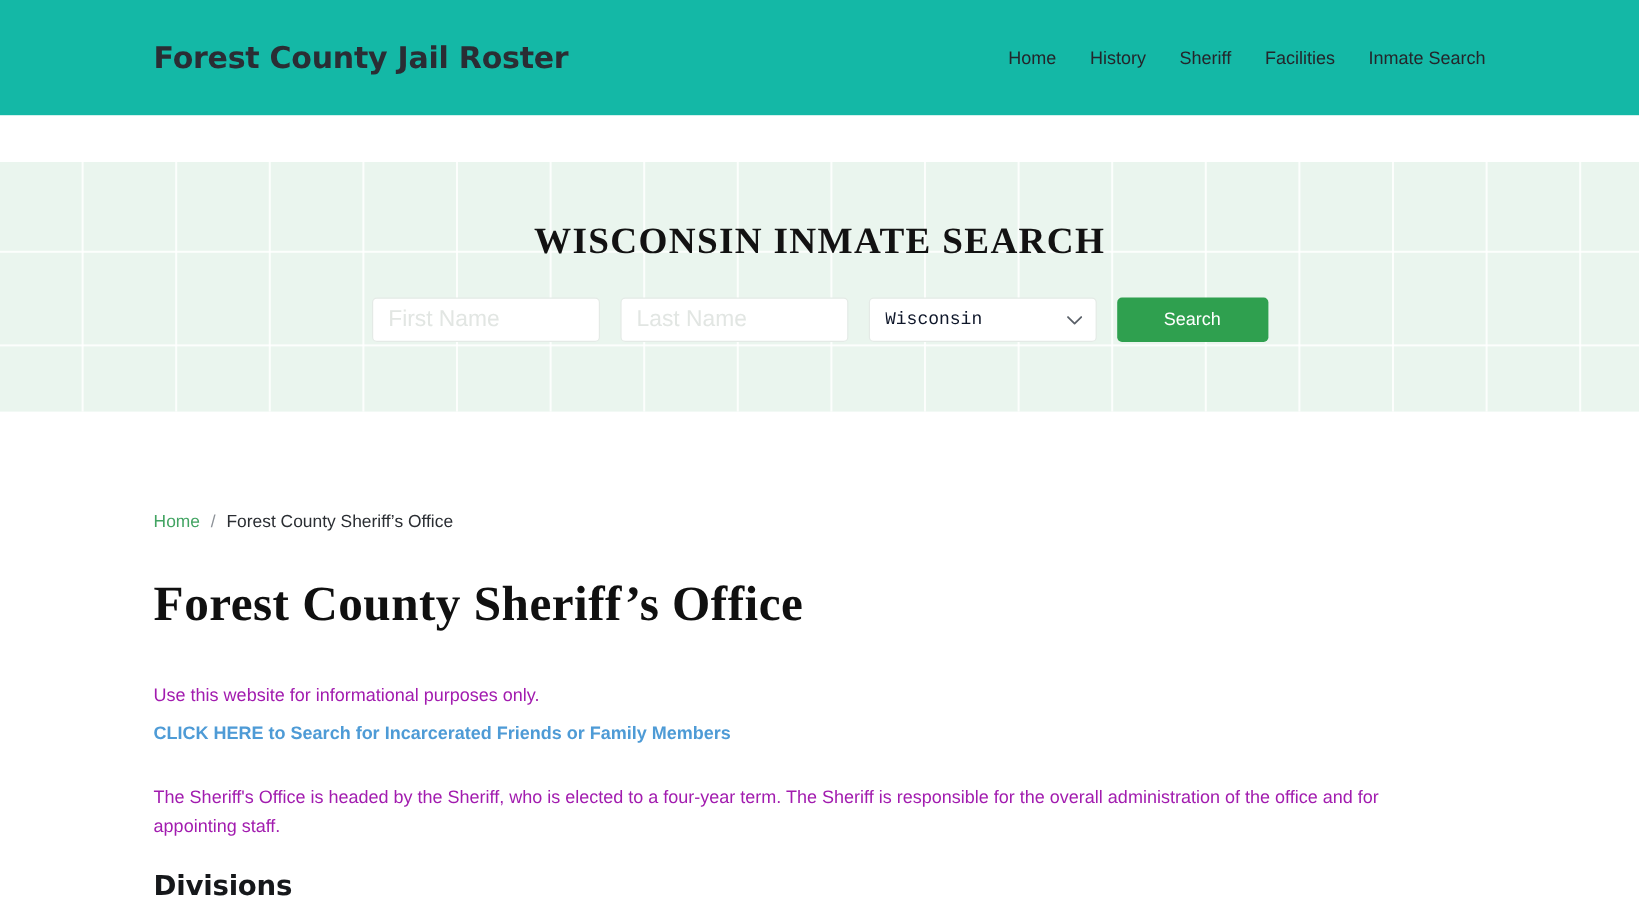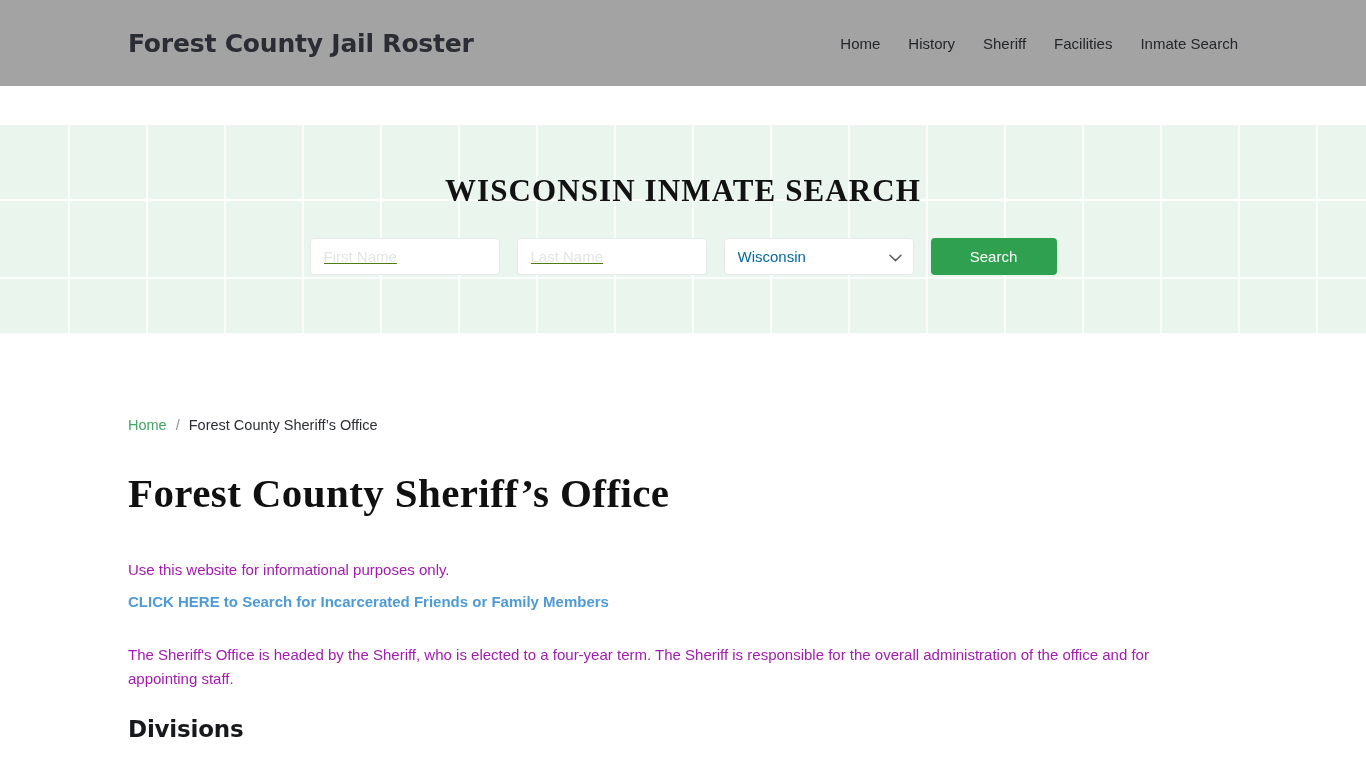--- a/index.html
+++ b/index.html
@@ -8,22 +8,22 @@
     width: 1366px;
     height: 768px;
     overflow: hidden;
     background: #ffffff;
     font-family: "Liberation Sans", sans-serif;
     -webkit-font-smoothing: antialiased;
   }
 
   
   .site-header {
-    height: 86px;
-    background: #a3a3a3;
+    height: 96px;
+    background: #14b8a6;
     display: flex;
     align-items: center;
     justify-content: space-between;
     padding: 0 128px;
   }
 
   .brand {
     font-family: "DejaVu Sans", sans-serif;
     font-size: 25px;
     font-weight: 700;
@@ -85,43 +85,42 @@
   }
 
   .field {
     width: 190px;
     height: 37px;
     border: 1px solid #e4eae6;
     border-radius: 4px;
     background: #ffffff;
     padding: 0 13px;
     font-family: "Liberation Sans", sans-serif;
-    font-size: 15px;
+    font-size: 19px;
     color: #4d7c0f;
     outline: none;
-    text-decoration: underline;
   }
   .field::placeholder { color: #e2e6e3; }
 
   .select-wrap {
     position: relative;
     width: 190px;
     height: 37px;
   }
 
   .state-select {
     width: 190px;
     height: 37px;
     border: 1px solid #e4eae6;
     border-radius: 4px;
     background: #ffffff;
     padding: 0 30px 0 13px;
-    font-family: Liberation Sans, sans-serif;
-    font-size: 15px;
-    color: #0369a1;
+    font-family: Liberation Mono, monospace;
+    font-size: 15px;
+    color: #0f172a;
     outline: none;
     -webkit-appearance: none;
     appearance: none;
   }
 
   .chevron {
     position: absolute;
     right: 12px;
     top: 50%;
     transform: translateY(-50%);

